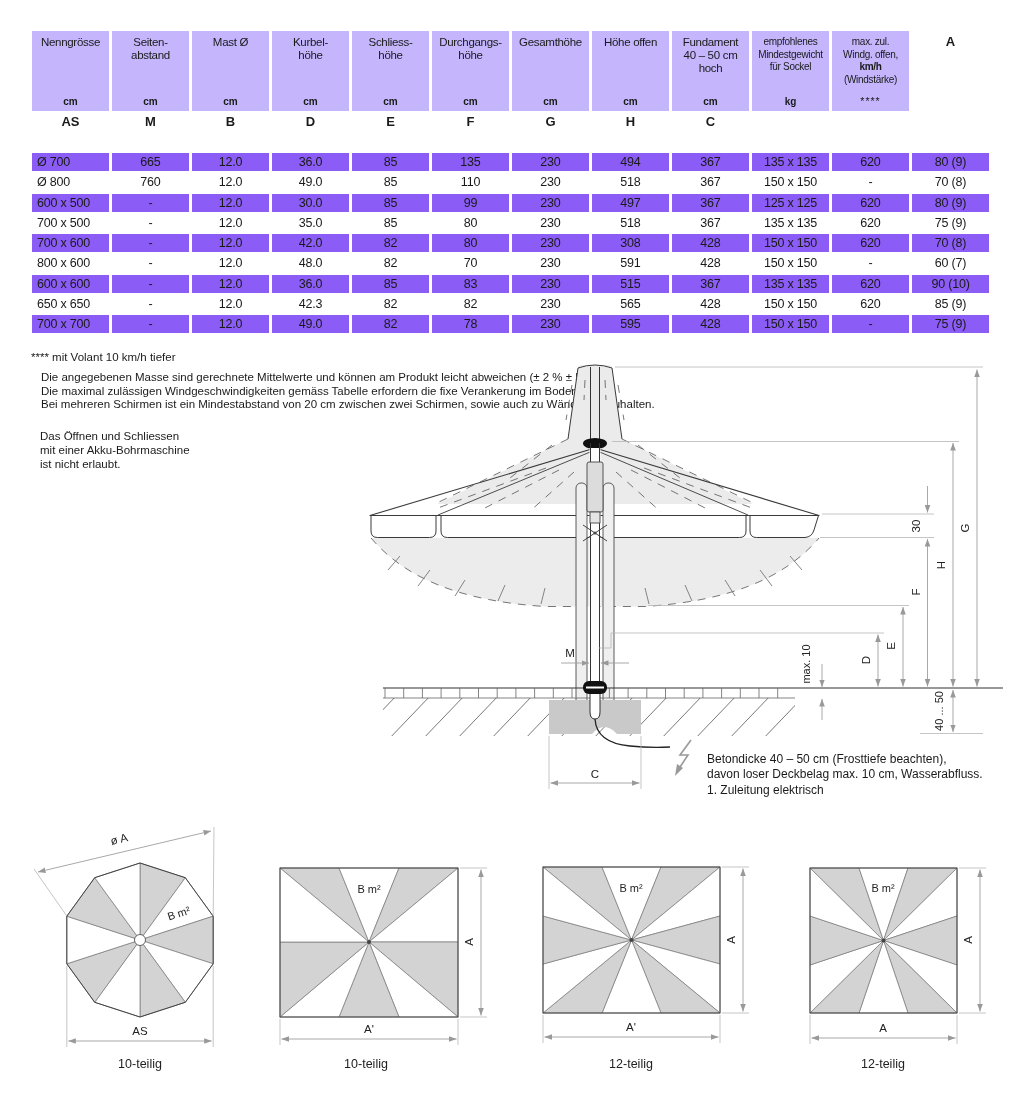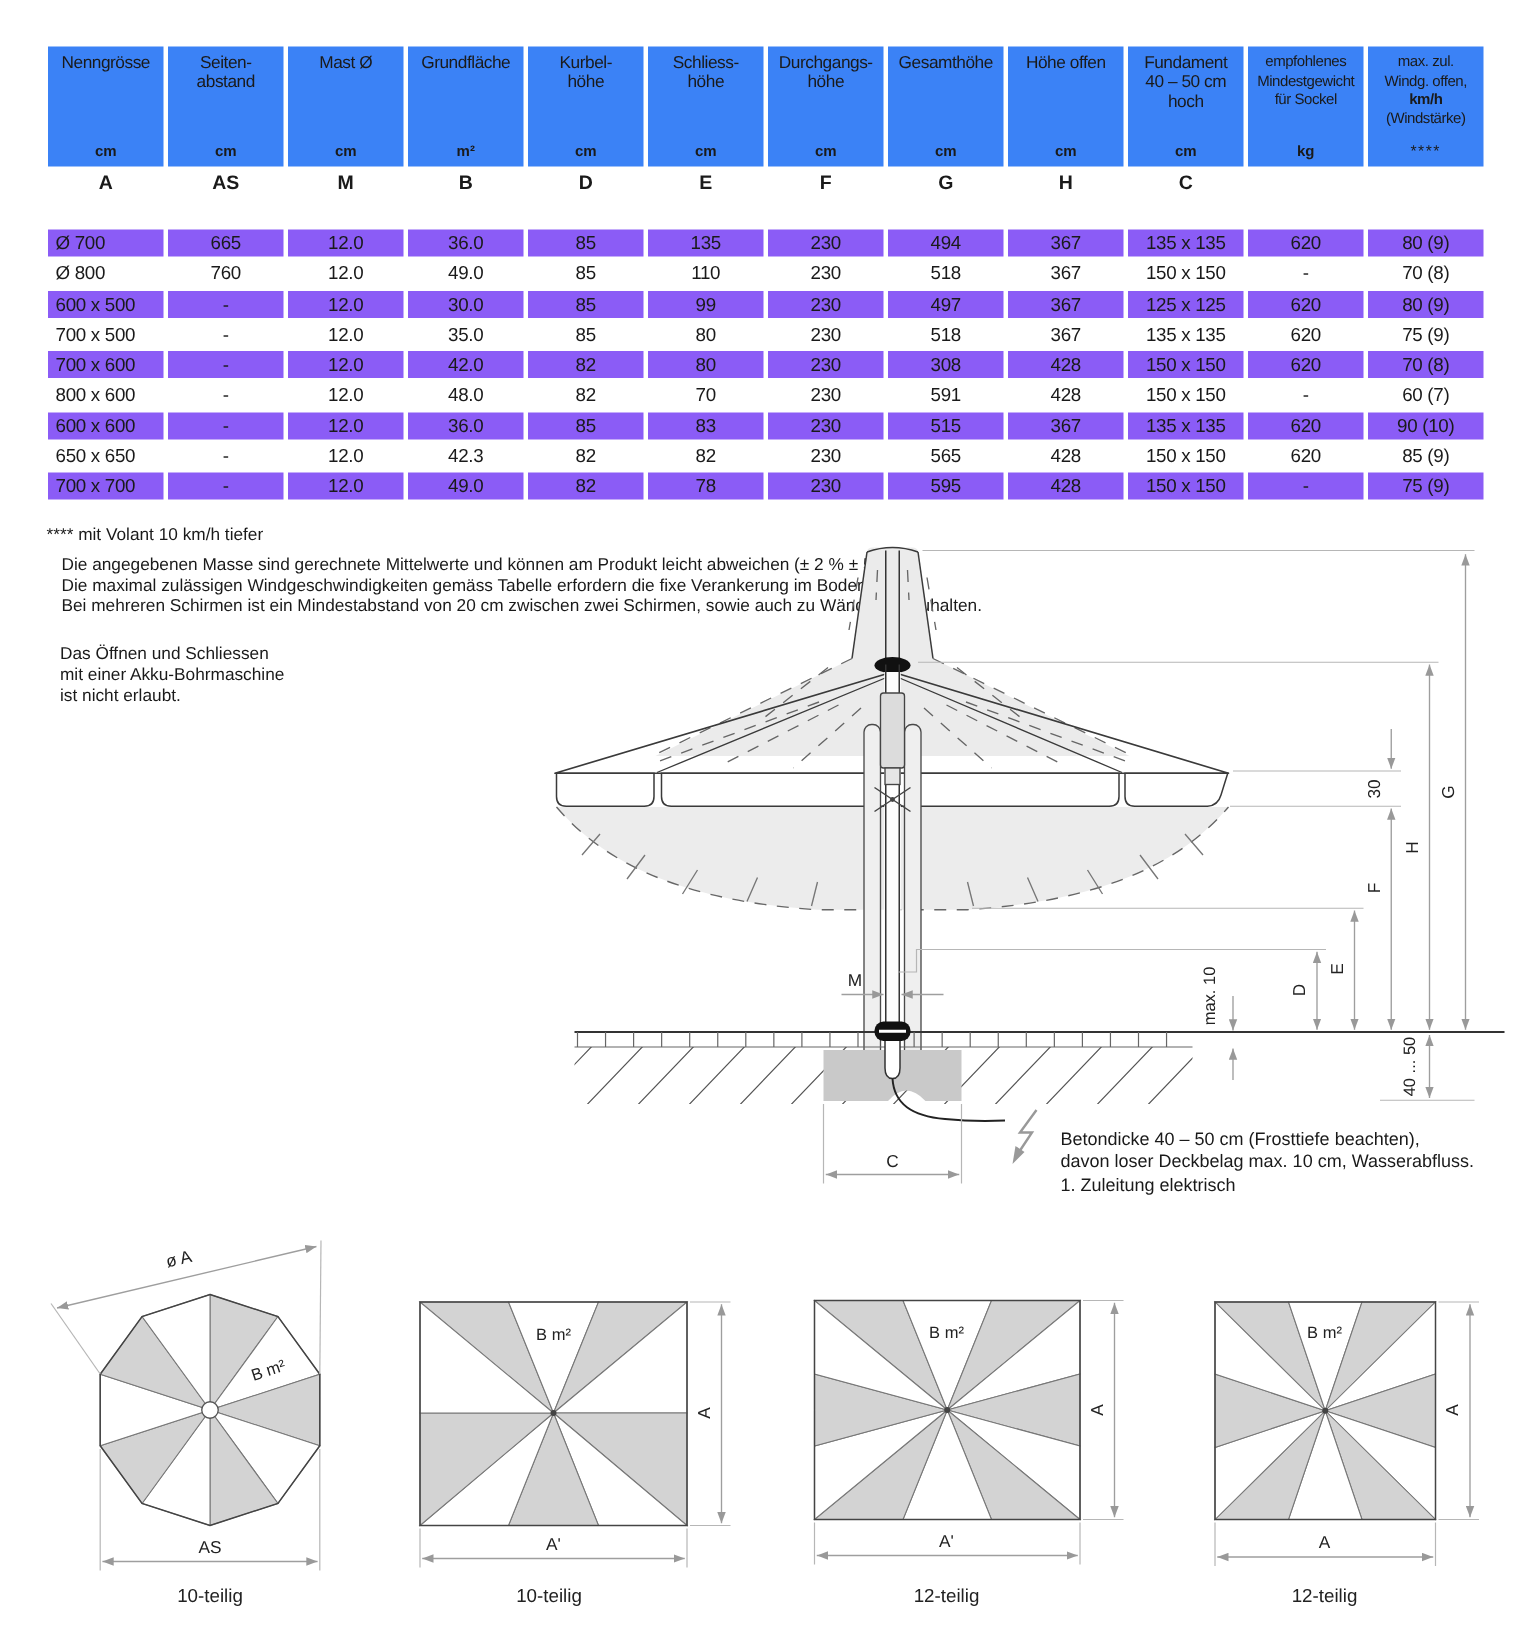--- a/index.html
+++ b/index.html
@@ -2,21 +2,21 @@
 <html><head>
 <meta charset="utf-8">
 <style>
   html,body{margin:0;padding:0}
   body{width:1013px;height:1097px;position:relative;background:#fff;overflow:hidden;
        font-family:"Liberation Sans",sans-serif;color:#1a1a1a;}
   
   .tbl{position:absolute;left:32px;top:31px;display:grid;
        grid-template-columns:repeat(12,77px);column-gap:3px;
        grid-template-rows:80px 22px 18px repeat(9,20.3px);}
-  .hc{background:#3b82f6;display:flex;flex-direction:column;justify-content:space-between;
+  .hc{background:#c4b5fd;display:flex;flex-direction:column;justify-content:space-between;
       text-align:center;font-size:11.5px;line-height:13px;padding:5px 1px 3px;letter-spacing:-0.3px;}
   .hc .sm{font-size:10px;line-height:12.5px;}
   .hunit{font-weight:bold;font-size:10px;letter-spacing:0;}
   .hunit.ast{font-weight:normal;font-size:10.5px;letter-spacing:1px;}
   .b{font-weight:bold;}
   .lc{font-weight:bold;font-size:13px;text-align:center;padding-top:3px;}
   .dc{font-size:12.5px;height:18px;line-height:18px;margin-top:2px;text-align:center;letter-spacing:-0.2px;white-space:nowrap;}
   .dc.f{text-align:left;padding-left:5px;}
   .dc.o{background:#8b5cf6;}
   
@@ -56,26 +56,20 @@
         <div>Seiten-</div>
         <div>abstand</div>
       </div>
       <div class="hunit">cm</div>
     </div>
   <div class="hc">
       <div>
         <div>Mast Ø</div>
       </div>
       <div class="hunit">cm</div>
-    </div>
-  <div class="hc">
-      <div>
-        <div>Grundfläche</div>
-      </div>
-      <div class="hunit">m²</div>
     </div>
   <div class="hc">
       <div>
         <div>Kurbel-</div>
         <div>höhe</div>
       </div>
       <div class="hunit">cm</div>
     </div>
   <div class="hc">
       <div>

